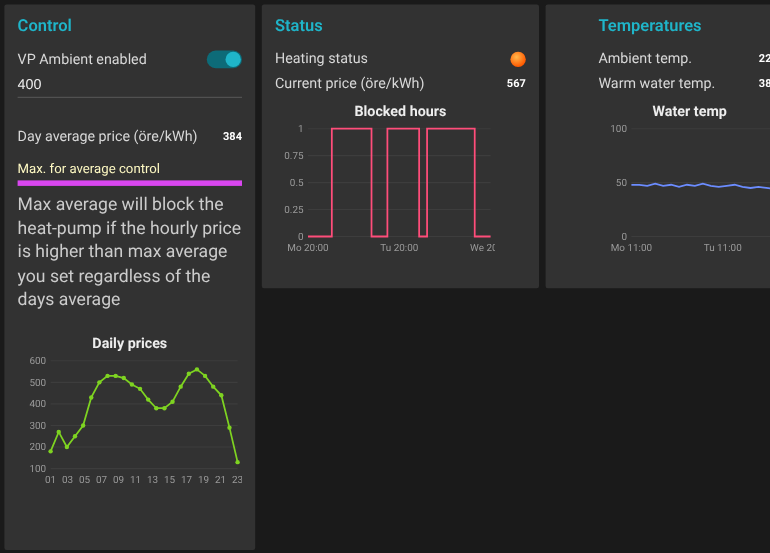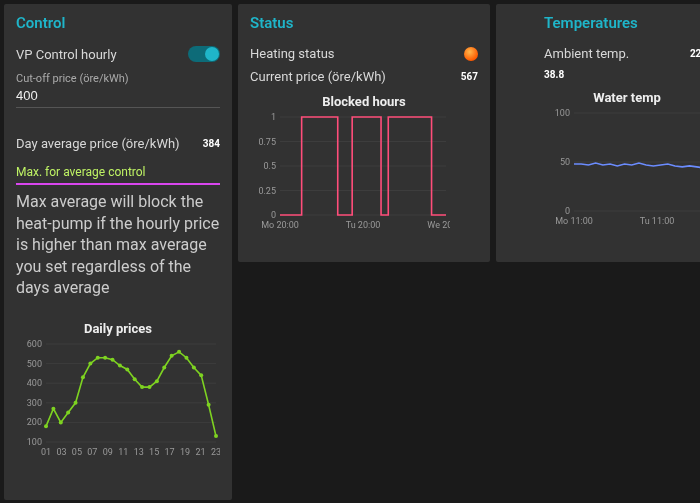--- a/index.html
+++ b/index.html
@@ -64,24 +64,24 @@
   .toggle.on  { background: #0d6b78; }
   .toggle.on .knob  { right: 1px; background: #1fb5c9; }
   .toggle.off { background: #555; }
   .toggle.off .knob { left: 1px; background: #999; }
   .dot-orange {
     width: 14px; height: 14px; border-radius: 50%;
     background: radial-gradient(circle at 40% 35%, #ffb84d, #ff5a00 70%);
   }
   .section-head {
     font-size: 12px;
-    color: #bef264;
+    color: #fef9c3;
     margin-top: 10px;
     padding-bottom: 4px;
-    border-bottom: 2px solid #d946ef;
+    border-bottom: 5px solid #d946ef;
   }
   .help-text {
     font-size: 16px;
     color: #ccc;
     line-height: 1.35;
     margin-top: 6px;
   }
   .chart-title {
     text-align: center;
     font-size: 13px;
@@ -93,27 +93,26 @@
   .axis-text { fill: #999; font-size: 9px; font-family: inherit; }
   .grid-line { stroke: #3d3d3d; stroke-width: 1; }
 </style>
 </head>
 <body>
 
 <div class="panel control">
   <div class="title">Control</div>
 
   <div class="row">
-    <span>VP Control hourly</span>
+    <span>VP Ambient enabled</span>
     <span class="toggle on">
         <span class="knob"></span>
       </span>
   </div>
 
-  <div class="small-label">Cut-off price (öre/kWh)</div>
   <input class="underline-input" value="400" style="">
 
   <div style="height:24px"></div>
 
 
   <div class="row">
     <span>Day average price (öre/kWh)</span>
     <span class="value-bold">384</span>
   </div>
 
@@ -208,20 +207,21 @@
 
 <div class="col23">
 
   <div class="panel temps">
     <div class="title">Temperatures</div>
     <div class="row">
       <span>Ambient temp.</span>
       <span class="value-bold">22.9</span>
     </div>
     <div class="row">
+      <span>Warm water temp.</span>
       <span class="value-bold">38.8</span>
     </div>
     <div class="chart-title">Water temp</div>
     <svg id="chart-water" width="200" height="120">
         <line class="grid-line" x1="30" x2="196" y1="104" y2="104"></line>
         <text class="axis-text" x="26" y="107" text-anchor="end">0</text>
         <line class="grid-line" x1="30" x2="196" y1="55" y2="55"></line>
         <text class="axis-text" x="26" y="58" text-anchor="end">50</text>
         <line class="grid-line" x1="30" x2="196" y1="6" y2="6"></line>
         <text class="axis-text" x="26" y="9" text-anchor="end">100</text>

